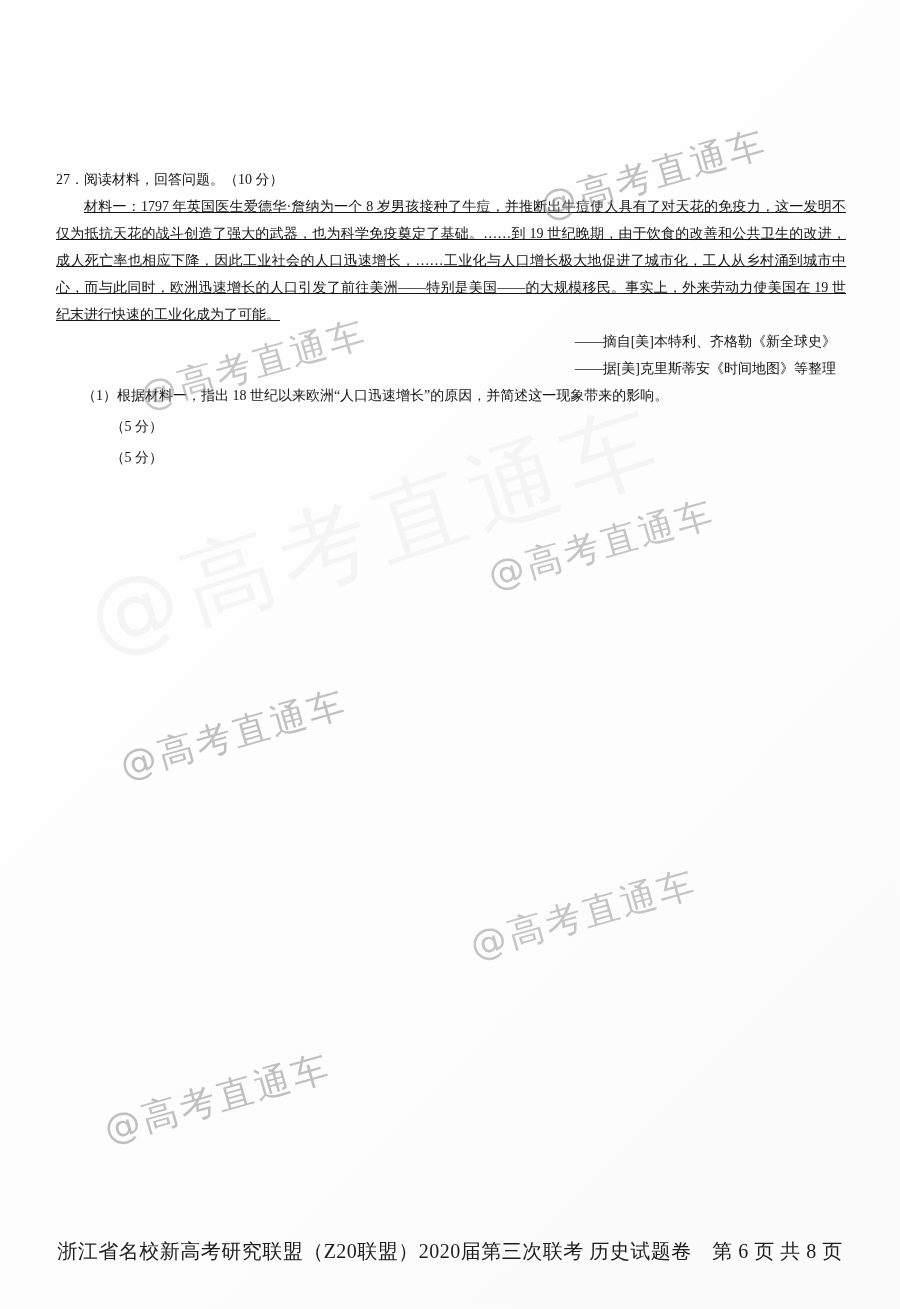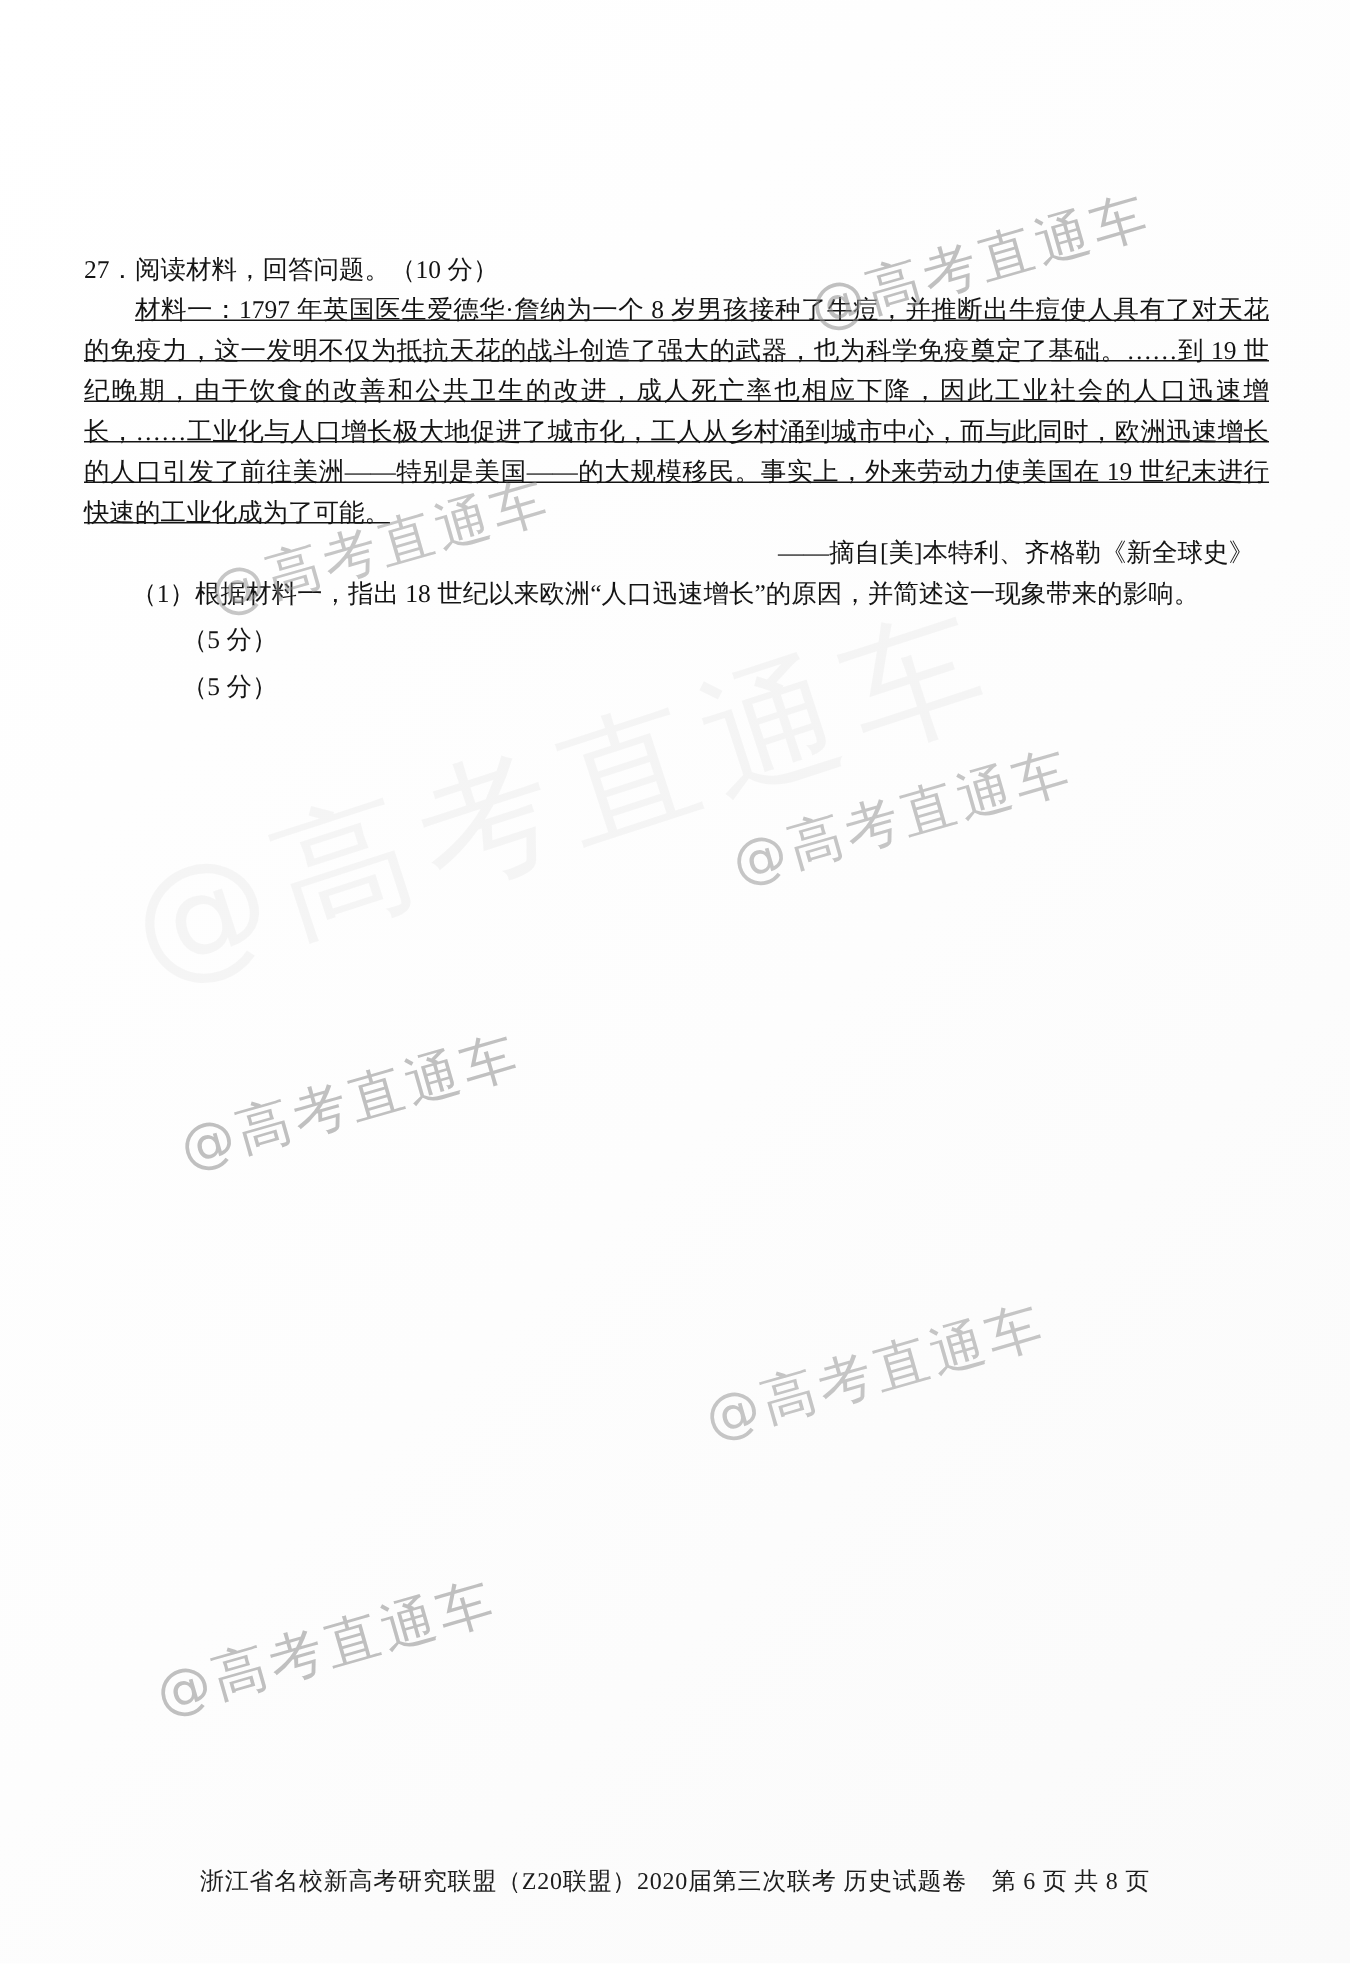--- a/index.html
+++ b/index.html
@@ -15,21 +15,21 @@
   .page {
     position: absolute;
     inset: 0;
     background: linear-gradient(135deg, #ffffff 0%, #fdfdfd 55%, #fafafa 100%);
   }
   .content {
     position: absolute;
     left: 56px;
     top: 166px;
     width: 790px;
-    font-size: 17px;
+    font-size: 14px;
     line-height: 27px;
     z-index: 2;
   }
   .q-head { margin: 0; }
   .para {
     margin: 0;
     text-indent: 2em;
     text-align: justify;
     text-decoration: underline;
   }
@@ -46,21 +46,21 @@
   .subq-score {
     margin: 4px;
     padding-left: 3.6em;
   }
   .footer {
     position: absolute;
     left: 0;
     right: 0;
     bottom: 44px;
     text-align: center;
-    font-size: 16px;
+    font-size: 20px;
     letter-spacing: 0.5px;
     color: #1c1c1c;
     z-index: 2;
   }
   .watermark {
     position: absolute;
     font-family: "DejaVu Sans", "Liberation Sans", sans-serif;
     font-size: 36px;
     font-weight: 500;
     color: #8f8f8f;
@@ -95,20 +95,21 @@
   <div class="watermark wm3">@高考直通车</div>
   <div class="watermark wm4">@高考直通车</div>
   <div class="watermark wm5">@高考直通车</div>
   <div class="watermark wm6">@高考直通车</div>
   <div class="watermark wm-ghost">@高考直通车</div>
 
   <div class="content">
     <div class="q-head">27．阅读材料，回答问题。（10 分）</div>
     <p class="para">材料一：1797 年英国医生爱德华·詹纳为一个 8 岁男孩接种了牛痘，并推断出牛痘使人具有了对天花的免疫力，这一发明不仅为抵抗天花的战斗创造了强大的武器，也为科学免疫奠定了基础。……到 19 世纪晚期，由于饮食的改善和公共卫生的改进，成人死亡率也相应下降，因此工业社会的人口迅速增长，……工业化与人口增长极大地促进了城市化，工人从乡村涌到城市中心，而与此同时，欧洲迅速增长的人口引发了前往美洲——特别是美国——的大规模移民。事实上，外来劳动力使美国在 19 世纪末进行快速的工业化成为了可能。</p>
     <div class="source">——摘自[美]本特利、齐格勒《新全球史》</div>
+    <div class="source">——据[美]克里斯蒂安《时间地图》等整理</div>
     <div class="subq">（1）根据材料一，指出 18 世纪以来欧洲“人口迅速增长”的原因，并简述这一现象带来的影响。</div>
     <div class="subq-score">（5 分）</div>
     <div class="subq-score">（5 分）</div>
   </div>
 
   <div class="footer">浙江省名校新高考研究联盟（Z20联盟）2020届第三次联考 历史试题卷　第 6 页 共 8 页</div>
 
 </div>
 
 </body></html>

